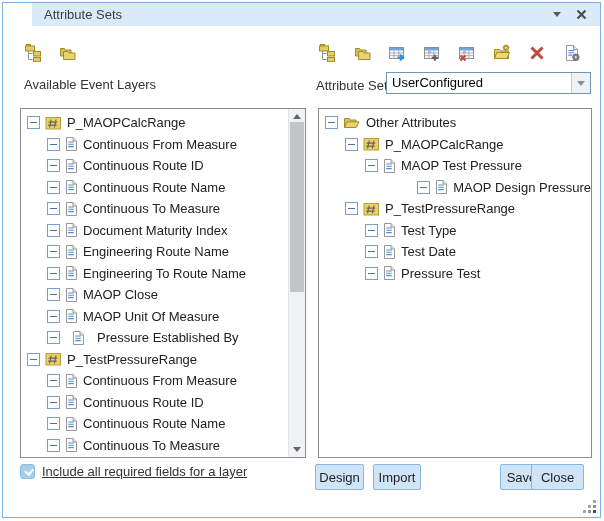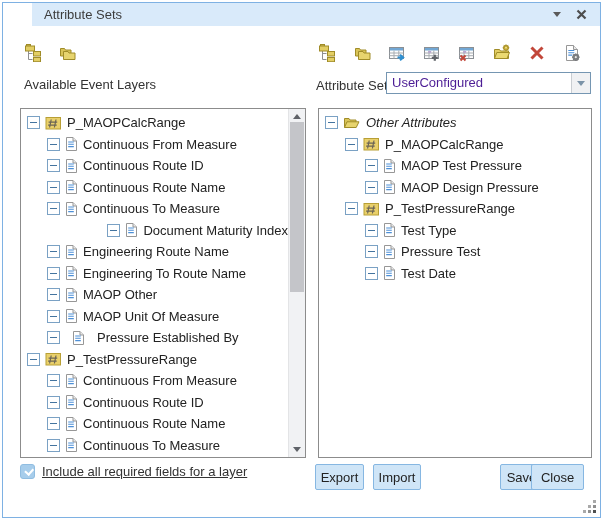--- a/index.html
+++ b/index.html
@@ -18,21 +18,21 @@
   .toolbar-left { position:absolute; left:21px; top:40px; display:flex; gap:16px; }
   .toolbar-right { position:absolute; left:315px; top:40px; display:flex; gap:17px; }
   .tool-btn { width:18px; height:19px; display:flex; align-items:center; justify-content:center; }
 
   
   .label-left { position:absolute; left:21px; top:74px; font-size:13px; color:#333; }
   .label-right { position:absolute; left:313px; top:75px; font-size:13px; color:#333; }
 
   
   .combobox { position:absolute; left:383px; top:69px; width:205px; height:22px; border:1px solid #7596b2; background:#fff; }
-  .combo-value { position:absolute; left:5px; top:0; line-height:20px; font-size:13px; color:#4c1d95; }
+  .combo-value { position:absolute; left:5px; top:0; line-height:20px; font-size:13px; color:#000000; }
   .combo-btn { position:absolute; right:0; top:0; bottom:0; width:19px; background:#f0f1f3; border-left:1px solid #c9cdd2; display:flex; align-items:center; justify-content:center; }
   .combo-arrow { width:0; height:0; border-left:4px solid transparent; border-right:4px solid transparent; border-top:5px solid #7b93a8; }
 
   
   .panel { position:absolute; top:105px; height:350px; border:1px solid #8c8c8c; background:#fff; overflow:hidden; }
   .panel-left { left:17px; width:286px; }
   .panel-right { left:315px; width:274px; }
   .tree { position:absolute; left:0; top:0; right:0; bottom:0; padding-top:3px; }
   .panel-left .tree { right:17px; }
   .tree-row { height:21.5px; display:flex; align-items:center; gap:5px; white-space:nowrap; }
@@ -253,21 +253,21 @@
           <span class="expander"></span>
           <span class="tree-icon">
             <svg width="13" height="16" viewBox="0 0 13 16">
               <path d="M1.5 1.5 h6.5 l3.5 3.5 v9.5 h-10 z" fill="#fff" stroke="#979797"></path>
               <path d="M8 1.5 v3.5 h3.5" fill="#e9e9e9" stroke="#979797"></path>
               <path d="M3.2 6 h5.6 M3.2 8.3 h5.6 M3.2 10.6 h5.6" stroke="#4d8fd6" stroke-width="1.1"></path>
             </svg>
           </span>
           <span class="tree-label">Continuous To Measure</span>
         </div>
-        <div class="tree-row" style="padding-left: 26px; justify-content: flex-end;">
+        <div class="tree-row" style="padding-left: 26px;">
           <span class="expander"></span>
           <span class="tree-icon">
             <svg width="13" height="16" viewBox="0 0 13 16">
               <path d="M1.5 1.5 h6.5 l3.5 3.5 v9.5 h-10 z" fill="#fff" stroke="#979797"></path>
               <path d="M8 1.5 v3.5 h3.5" fill="#e9e9e9" stroke="#979797"></path>
               <path d="M3.2 6 h5.6 M3.2 8.3 h5.6 M3.2 10.6 h5.6" stroke="#4d8fd6" stroke-width="1.1"></path>
             </svg>
           </span>
           <span class="tree-label">Document Maturity Index</span>
         </div>
@@ -295,21 +295,21 @@
         </div>
         <div class="tree-row" style="padding-left: 26px;">
           <span class="expander"></span>
           <span class="tree-icon">
             <svg width="13" height="16" viewBox="0 0 13 16">
               <path d="M1.5 1.5 h6.5 l3.5 3.5 v9.5 h-10 z" fill="#fff" stroke="#979797"></path>
               <path d="M8 1.5 v3.5 h3.5" fill="#e9e9e9" stroke="#979797"></path>
               <path d="M3.2 6 h5.6 M3.2 8.3 h5.6 M3.2 10.6 h5.6" stroke="#4d8fd6" stroke-width="1.1"></path>
             </svg>
           </span>
-          <span class="tree-label">MAOP Other</span>
+          <span class="tree-label">MAOP Close</span>
         </div>
         <div class="tree-row" style="padding-left: 26px;">
           <span class="expander"></span>
           <span class="tree-icon">
             <svg width="13" height="16" viewBox="0 0 13 16">
               <path d="M1.5 1.5 h6.5 l3.5 3.5 v9.5 h-10 z" fill="#fff" stroke="#979797"></path>
               <path d="M8 1.5 v3.5 h3.5" fill="#e9e9e9" stroke="#979797"></path>
               <path d="M3.2 6 h5.6 M3.2 8.3 h5.6 M3.2 10.6 h5.6" stroke="#4d8fd6" stroke-width="1.1"></path>
             </svg>
           </span>
@@ -387,21 +387,21 @@
         </div>
       <div class="sb-thumb"></div>
       <div class="sb-btn down">
           <span class="tri-down"></span>
         </div>
     </div>
   </div>
 
   <div class="panel panel-right">
     <div class="tree" id="treeRight">
-        <div class="tree-row" style="padding-left: 6px; font-style: italic;">
+        <div class="tree-row" style="padding-left: 6px;">
           <span class="expander"></span>
           <span class="tree-icon">
             <svg width="18" height="15" viewBox="0 0 18 15">
               <path d="M1.5 12.5 V3.5 h4.5 l1 1.5 h6 v2" fill="#d9c458" stroke="#a08c28"></path>
               <path d="M1.5 12.5 L4 6.8 h12 L13.2 12.5 z" fill="#e7d46e" stroke="#a08c28"></path>
             </svg>
           </span>
           <span class="tree-label">Other Attributes</span>
         </div>
         <div class="tree-row" style="padding-left: 26px;">
@@ -418,21 +418,21 @@
           <span class="expander"></span>
           <span class="tree-icon">
             <svg width="13" height="16" viewBox="0 0 13 16">
               <path d="M1.5 1.5 h6.5 l3.5 3.5 v9.5 h-10 z" fill="#fff" stroke="#979797"></path>
               <path d="M8 1.5 v3.5 h3.5" fill="#e9e9e9" stroke="#979797"></path>
               <path d="M3.2 6 h5.6 M3.2 8.3 h5.6 M3.2 10.6 h5.6" stroke="#4d8fd6" stroke-width="1.1"></path>
             </svg>
           </span>
           <span class="tree-label">MAOP Test Pressure</span>
         </div>
-        <div class="tree-row" style="padding-left: 46px;">
+        <div class="tree-row" style="padding-left: 46px; justify-content: flex-end;">
           <span class="expander"></span>
           <span class="tree-icon">
             <svg width="13" height="16" viewBox="0 0 13 16">
               <path d="M1.5 1.5 h6.5 l3.5 3.5 v9.5 h-10 z" fill="#fff" stroke="#979797"></path>
               <path d="M8 1.5 v3.5 h3.5" fill="#e9e9e9" stroke="#979797"></path>
               <path d="M3.2 6 h5.6 M3.2 8.3 h5.6 M3.2 10.6 h5.6" stroke="#4d8fd6" stroke-width="1.1"></path>
             </svg>
           </span>
           <span class="tree-label">MAOP Design Pressure</span>
         </div>
@@ -459,43 +459,43 @@
         </div>
         <div class="tree-row" style="padding-left: 46px;">
           <span class="expander"></span>
           <span class="tree-icon">
             <svg width="13" height="16" viewBox="0 0 13 16">
               <path d="M1.5 1.5 h6.5 l3.5 3.5 v9.5 h-10 z" fill="#fff" stroke="#979797"></path>
               <path d="M8 1.5 v3.5 h3.5" fill="#e9e9e9" stroke="#979797"></path>
               <path d="M3.2 6 h5.6 M3.2 8.3 h5.6 M3.2 10.6 h5.6" stroke="#4d8fd6" stroke-width="1.1"></path>
             </svg>
           </span>
+          <span class="tree-label">Test Date</span>
+        </div>
+        <div class="tree-row" style="padding-left: 46px;">
+          <span class="expander"></span>
+          <span class="tree-icon">
+            <svg width="13" height="16" viewBox="0 0 13 16">
+              <path d="M1.5 1.5 h6.5 l3.5 3.5 v9.5 h-10 z" fill="#fff" stroke="#979797"></path>
+              <path d="M8 1.5 v3.5 h3.5" fill="#e9e9e9" stroke="#979797"></path>
+              <path d="M3.2 6 h5.6 M3.2 8.3 h5.6 M3.2 10.6 h5.6" stroke="#4d8fd6" stroke-width="1.1"></path>
+            </svg>
+          </span>
           <span class="tree-label">Pressure Test</span>
-        </div>
-        <div class="tree-row" style="padding-left: 46px;">
-          <span class="expander"></span>
-          <span class="tree-icon">
-            <svg width="13" height="16" viewBox="0 0 13 16">
-              <path d="M1.5 1.5 h6.5 l3.5 3.5 v9.5 h-10 z" fill="#fff" stroke="#979797"></path>
-              <path d="M8 1.5 v3.5 h3.5" fill="#e9e9e9" stroke="#979797"></path>
-              <path d="M3.2 6 h5.6 M3.2 8.3 h5.6 M3.2 10.6 h5.6" stroke="#4d8fd6" stroke-width="1.1"></path>
-            </svg>
-          </span>
-          <span class="tree-label">Test Date</span>
         </div>
       </div>
   </div>
 
   <div class="checkbox-row">
     <span class="checkbox checked" id="includeCheckbox"></span>
     <span class="lbl">Include all required fields for a layer</span>
   </div>
 
 
-  <button class="btn btn-export">Export</button>
+  <button class="btn btn-export">Design</button>
   <button class="btn btn-import">Import</button>
   <button class="btn btn-save">Save</button>
   <button class="btn btn-close">Close</button>
 
   <div class="grip">
       <i></i>
       <i></i>
       <i></i>
       <i></i>
       <i></i>

